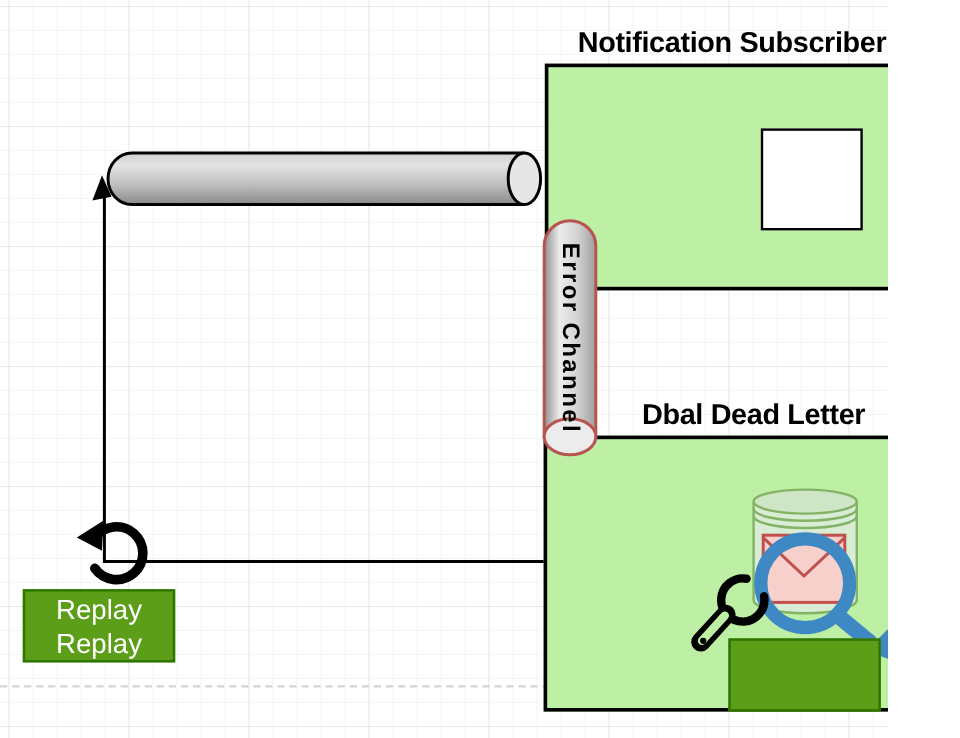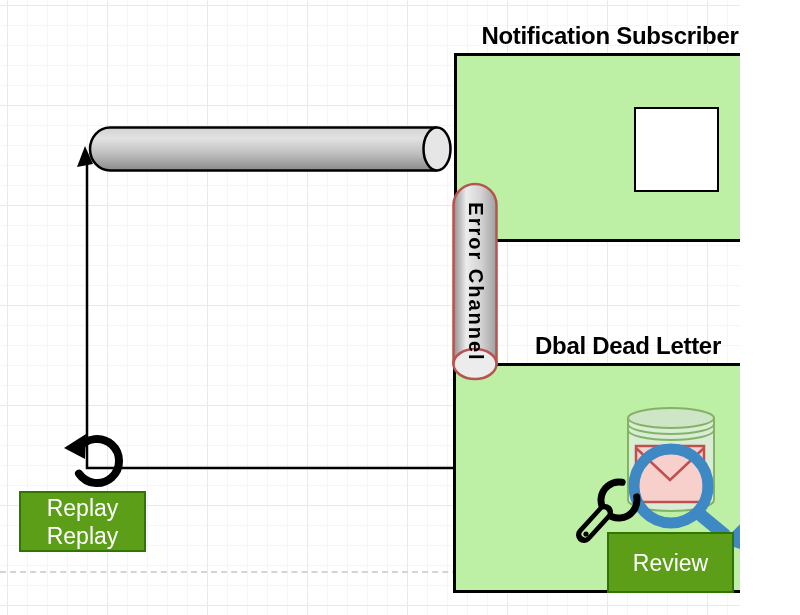--- a/index.html
+++ b/index.html
@@ -130,16 +130,15 @@
   </svg>
 
   <div class="error-channel-label">Error Channel</div>
 
   <div class="green-label label-replay">
     <div>Replay</div>
     <div>Replay</div>
   </div>
 
   <div class="green-label label-review">
-    <div>Review</div>
   </div>
 
 </div>
 
 </body></html>

